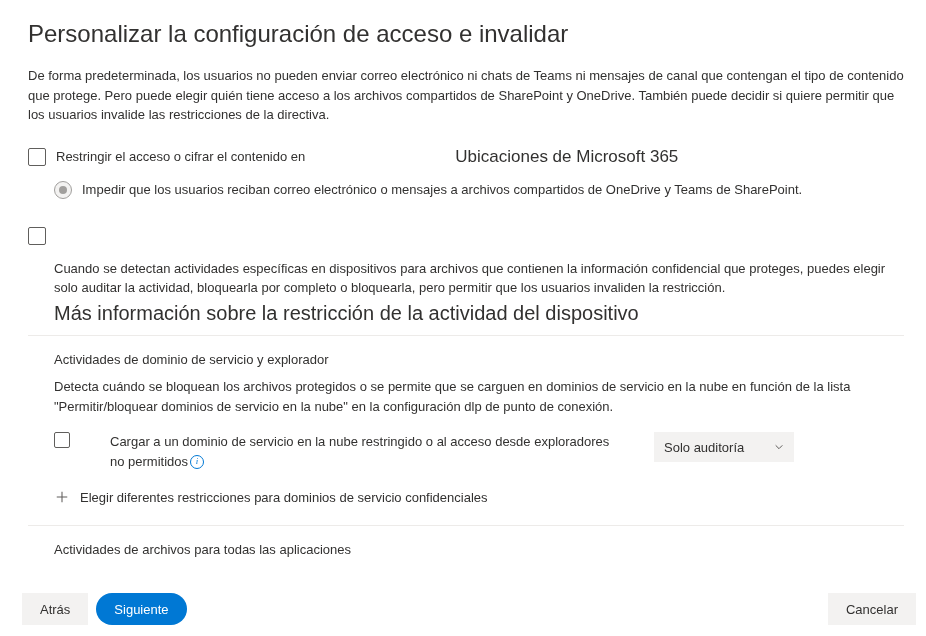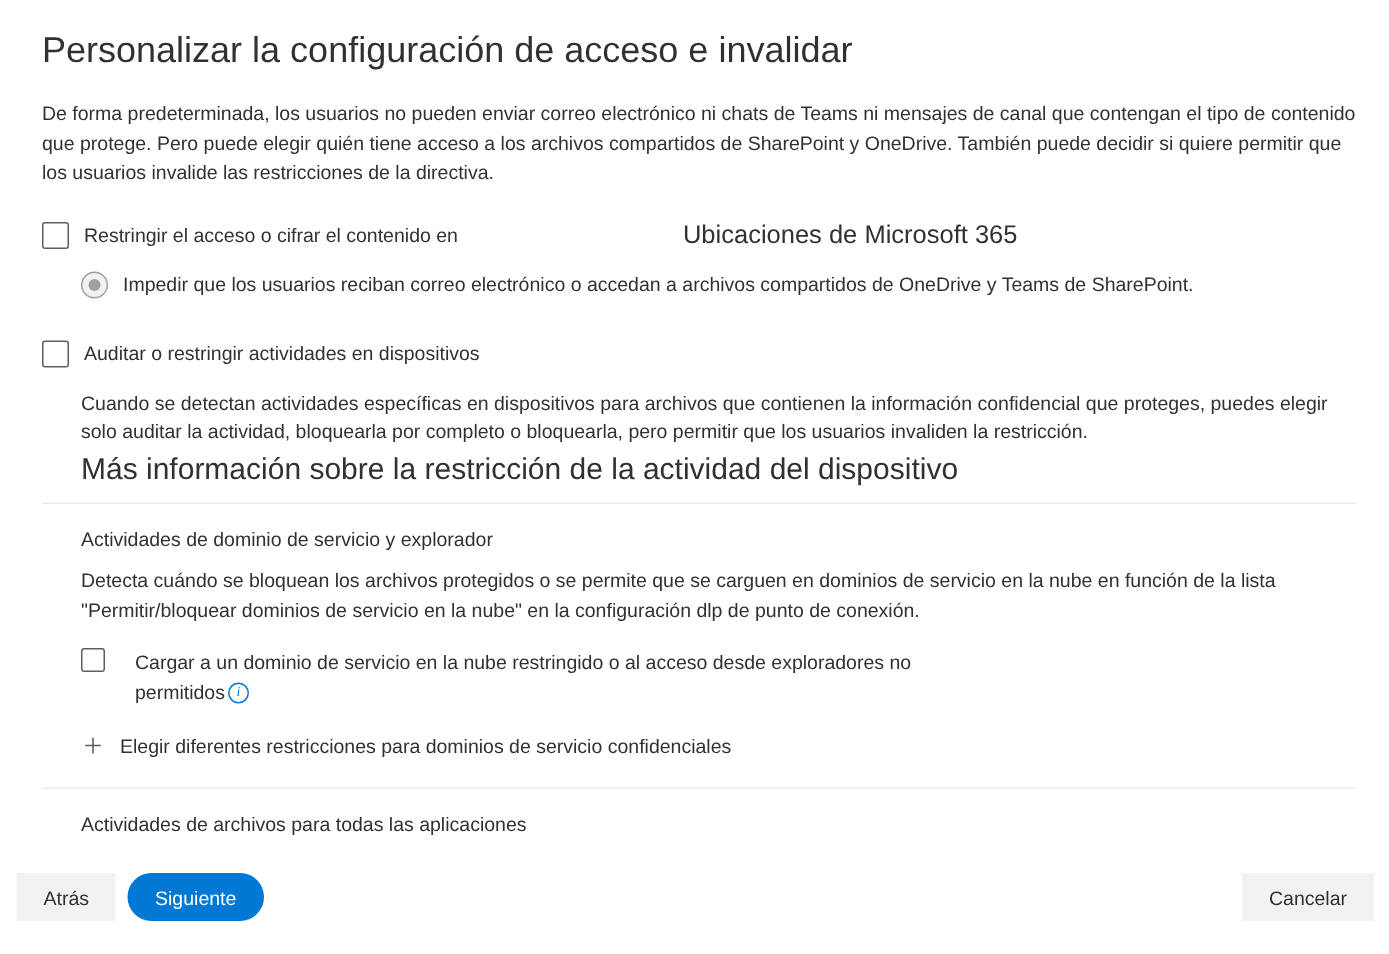--- a/index.html
+++ b/index.html
@@ -122,20 +122,21 @@
     .upload-row {
       display: flex;
       align-items: flex-start;
       margin-bottom: 18px;
     }
     .upload-left {
       display: flex;
       align-items: flex-start;
       flex: 1;
       max-width: 560px;
+      gap: 20px;
     }
     .upload-label {
       font-size: 13px;
       line-height: 1.5;
     }
     .info-icon {
       display: inline-flex;
       align-items: center;
       justify-content: center;
       width: 14px;
@@ -179,25 +180,25 @@
       display: flex;
       align-items: center;
       justify-content: center;
       color: #605e5c;
       margin-right: 10px;
       font-size: 16px;
     }
     .footer {
       position: absolute;
       bottom: 0;
-      left: 1px;
+      left: 12px;
       right: 0;
       height: 54px;
       display: flex;
-      align-items: flex-start;
+      align-items: center;
       justify-content: space-between;
       padding: 0 10px;
       background: #ffffff;
     }
     .footer-left {
       display: flex;
       gap: 8px;
     }
     .btn {
       height: 32px;
@@ -226,46 +227,53 @@
   <p class="intro">De forma predeterminada, los usuarios no pueden enviar correo electrónico ni chats de Teams ni mensajes de canal que contengan el tipo de contenido que protege. Pero puede elegir quién tiene acceso a los archivos compartidos de SharePoint y OneDrive. También puede decidir si quiere permitir que los usuarios invalide las restricciones de la directiva.</p>
 
   <div class="section-block">
     <div class="checkbox-row">
       <div class="checkbox"></div>
       <span class="checkbox-label">Restringir el acceso o cifrar el contenido en</span>
       <span class="sublabel">Ubicaciones de Microsoft 365</span>
     </div>
     <div class="radio-row">
       <div class="radio selected"></div>
-      <span>Impedir que los usuarios reciban correo electrónico o accedan a archivos compartidos de OneDrive y Teams de SharePoint.</span>
+      <span>Impedir que los usuarios reciban correo electrónico o mensajes a archivos compartidos de OneDrive y Teams de SharePoint.</span>
     </div>
   </div>
 
   <div class="section-block">
     <div class="checkbox-row">
       <div class="checkbox"></div>
-      <span class="checkbox-label">Auditar o restringir actividades en dispositivos</span>
     </div>
     <p class="desc-text">Cuando se detectan actividades específicas en dispositivos para archivos que contienen la información confidencial que proteges, puedes elegir solo auditar la actividad, bloquearla por completo o bloquearla, pero permitir que los usuarios invaliden la restricción.</p>
     <p class="more-info">Más información sobre la restricción de la actividad del dispositivo</p>
   </div>
 
   <hr class="divider">
 
   <div class="subsection">
     <p class="subsection-title">Actividades de dominio de servicio y explorador</p>
     <p class="subsection-desc">Detecta cuándo se bloquean los archivos protegidos o se permite que se carguen en dominios de servicio en la nube en función de la lista "Permitir/bloquear dominios de servicio en la nube" en la configuración dlp de punto de conexión.</p>
 
     <div class="upload-row">
       <div class="upload-left">
         <div class="checkbox small"></div>
         <span class="upload-label" style="margin-left:10px;">
           <span>Cargar a un dominio de servicio en la nube restringido o al acceso desde exploradores no permitidos</span><span class="info-icon">i</span>
         </span>
       </div>
+      <div class="dropdown">
+        <span>Solo auditoría</span>
+        <span class="chevron-down">
+          <svg viewBox="0 0 12 12" width="10" height="10">
+              <path d="M2 4 L6 8 L10 4" stroke="#605e5c" stroke-width="1.2" fill="none"></path>
+            </svg>
+        </span>
+      </div>
     </div>
 
     <div class="add-row">
       <span class="plus-icon">
         <svg viewBox="0 0 16 16" width="14" height="14">
             <path d="M8 2 V14 M2 8 H14" stroke="#605e5c" stroke-width="1.2"></path>
           </svg>
       </span>
       <span>Elegir diferentes restricciones para dominios de servicio confidenciales</span>
     </div>

